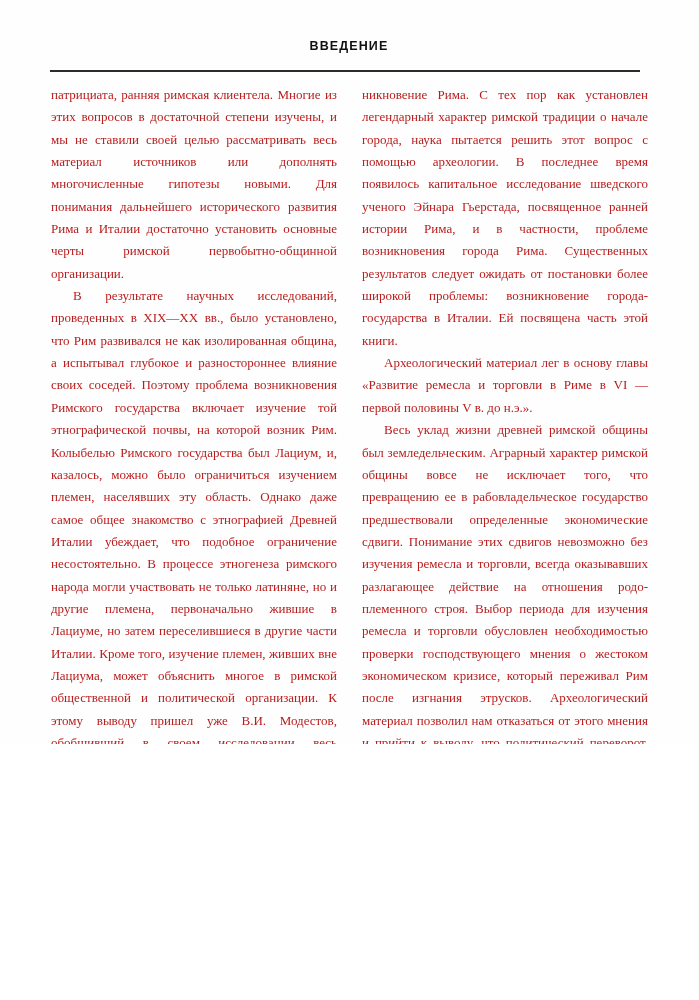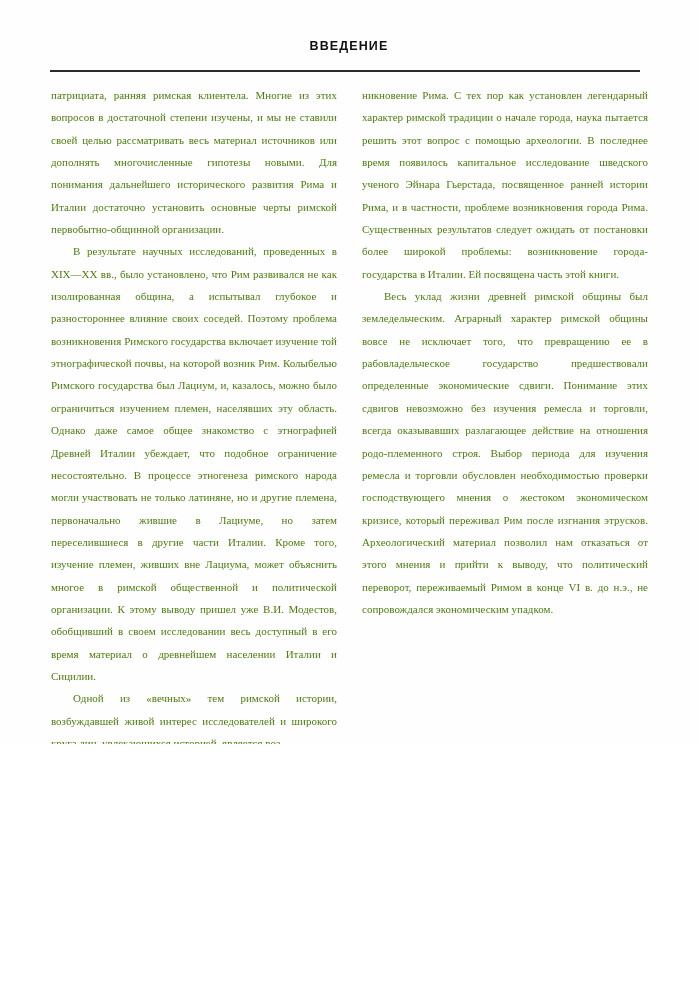--- a/index.html
+++ b/index.html
@@ -60,26 +60,26 @@
     flex-direction: row;
     justify-content: space-between;
     align-items: flex-start;
   }
   .column {
     width: 286px;
     box-sizing: border-box;
   }
   .column p {
     margin: 0;
-    font-size: 11px;
+    font-size: 13px;
     line-height: 22.35px;
     text-align: justify;
     text-justify: inter-word;
     hyphens: manual;
-    color: #4d7c0f;
+    color: #b91c1c;
     text-indent: 0;
     font-weight: 400;
   }
   .column p.indent {
     text-indent: 22px;
   }
   .column p + p {
     margin-top: 0;
   }
 
@@ -110,20 +110,21 @@
   <div class="columns">
 
     <div class="column">
       <p>патрициата, ранняя римская клиентела. Многие из этих вопросов в достаточной степени изучены, и мы не ставили своей целью рассматривать весь материал источников или дополнять многочисленные гипотезы новыми. Для понимания дальнейшего исторического развития Рима и Италии достаточно установить основные черты римской первобытно-общинной организации.</p>
       <p class="indent">В результате научных исследований, проведенных в XIX—XX вв., было установлено, что Рим развивался не как изолированная община, а испытывал глубокое и разностороннее влияние своих соседей. Поэтому проблема возникновения Римского государства включает изучение той этнографической почвы, на которой возник Рим. Колыбелью Римского государства был Лациум, и, казалось, можно было ограничиться изучением племен, населявших эту область. Однако даже самое общее знакомство с этнографией Древней Италии убеждает, что подобное ограничение несостоятельно. В процессе этногенеза римского народа могли участвовать не только латиняне, но и другие племена, первоначально жившие в Лациуме, но затем переселившиеся в другие части Италии. Кроме того, изучение племен, живших вне Лациума, может объяснить многое в римской общественной и политической организации. К этому выводу пришел уже В.И. Модестов, обобщивший в своем исследовании весь доступный в его время материал о древнейшем населении Италии и Сицилии.</p>
       <p class="indent">Одной из «вечных» тем римской истории, возбуждавшей живой интерес исследователей и широкого круга лиц, увлекающихся историей, является воз-</p>
     </div>
 
     <div class="column">
       <p>никновение Рима. С тех пор как установлен легендарный характер римской традиции о начале города, наука пытается решить этот вопрос с помощью археологии. В последнее время появилось капитальное исследование шведского ученого Эйнара Гьерстада, посвященное ранней истории Рима, и в частности, проблеме возникновения города Рима. Существенных результатов следует ожидать от постановки более широкой проблемы: возникновение города-государства в Италии. Ей посвящена часть этой книги.</p>
+      <p class="indent">Археологический материал лег в основу главы «Развитие ремесла и торговли в Риме в VI — первой половины V в. до н.э.».</p>
       <p class="indent">Весь уклад жизни древней римской общины был земледельческим. Аграрный характер римской общины вовсе не исключает того, что превращению ее в рабовладельческое государство предшествовали определенные экономические сдвиги. Понимание этих сдвигов невозможно без изучения ремесла и торговли, всегда оказывавших разлагающее действие на отношения родо-племенного строя. Выбор периода для изучения ремесла и торговли обусловлен необходимостью проверки господствующего мнения о жестоком экономическом кризисе, который переживал Рим после изгнания этрусков. Археологический материал позволил нам отказаться от этого мнения и прийти к выводу, что политический переворот, переживаемый Римом в конце VI в. до н.э., не сопровождался экономическим упадком.</p>
 
     </div>
 
   </div>
 
   <div class="folio">5</div>
 
 </div>
 

